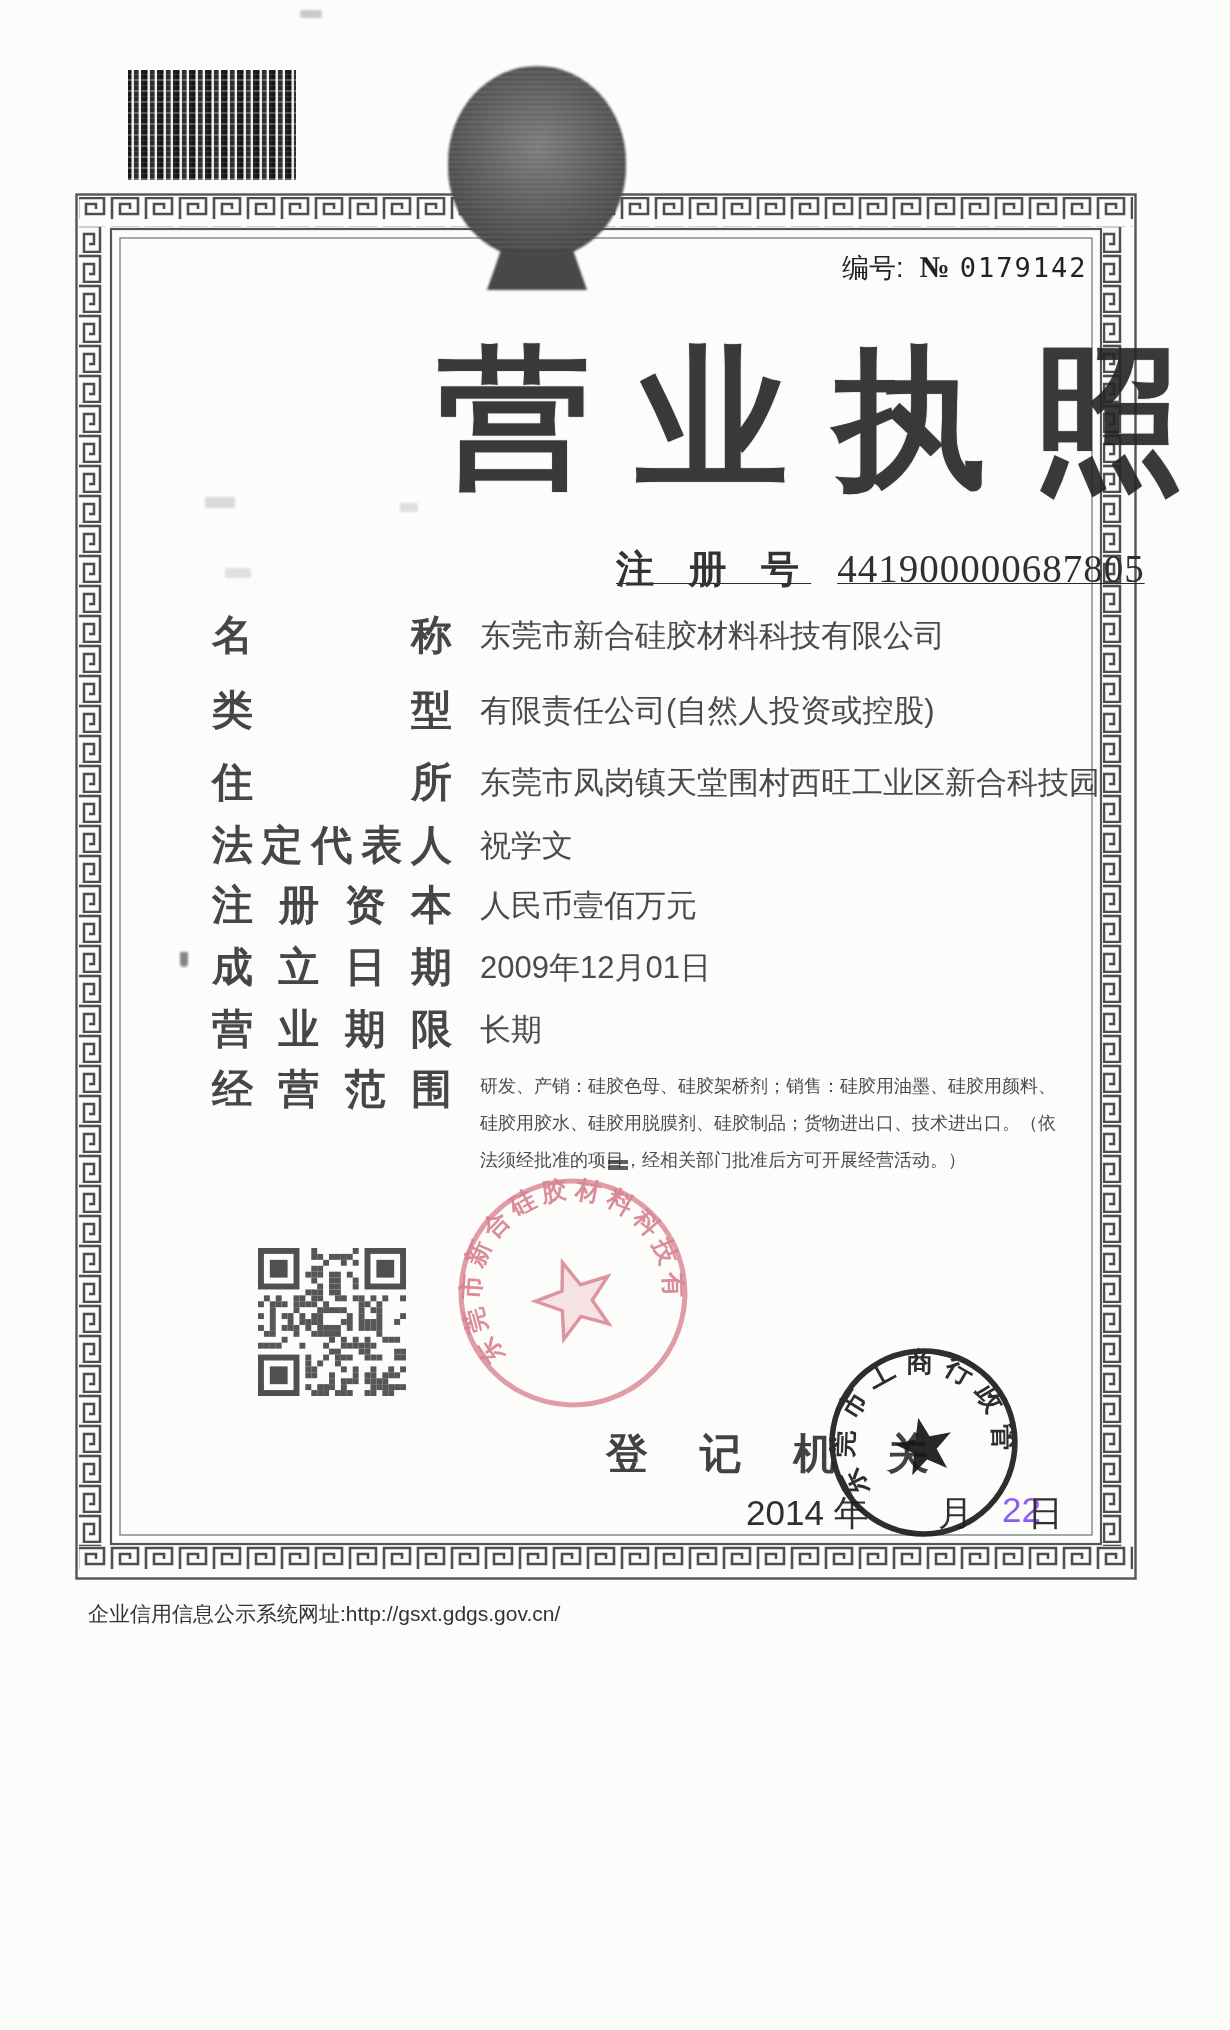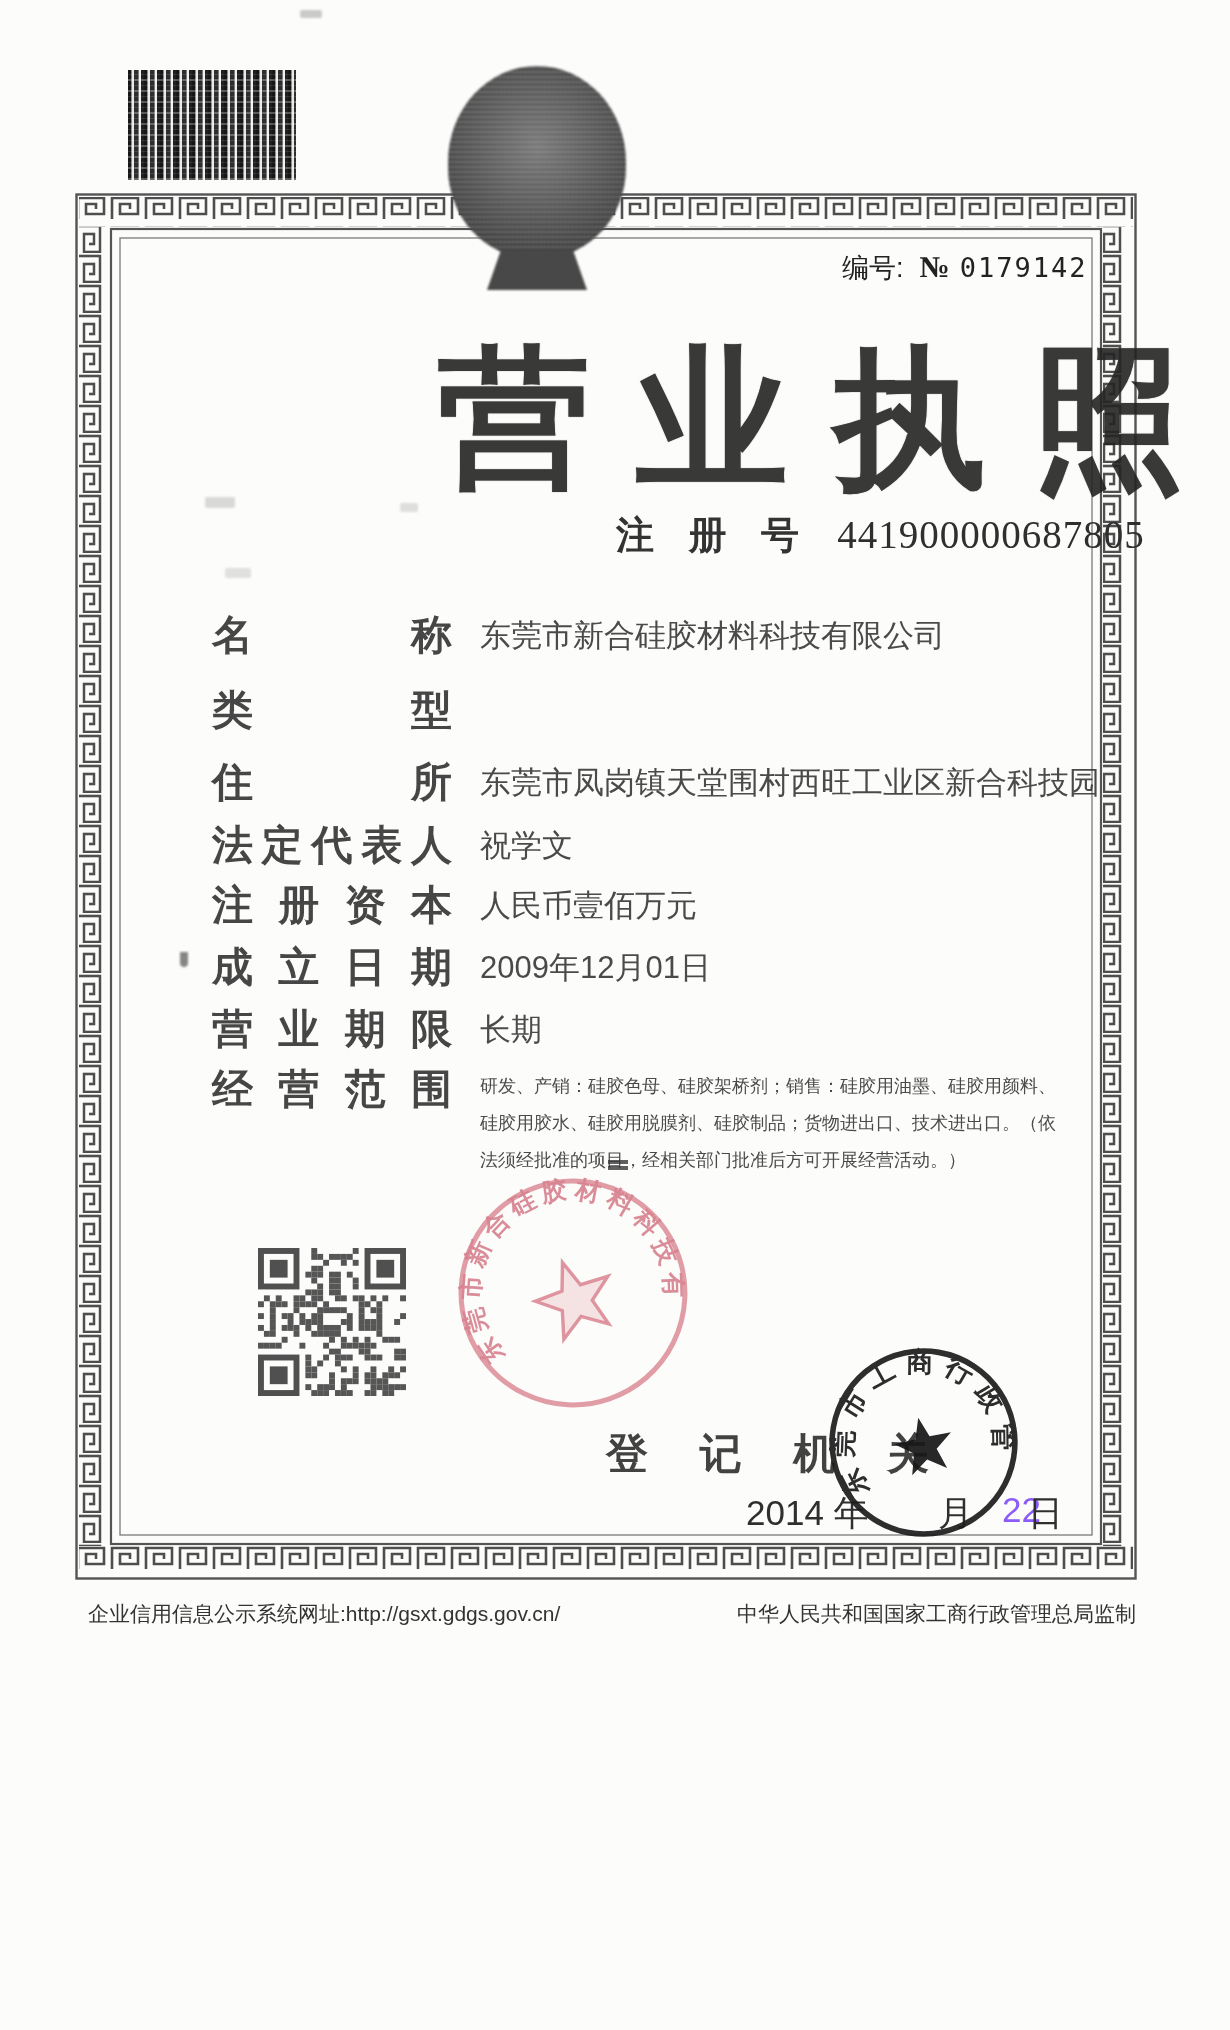--- a/index.html
+++ b/index.html
@@ -35,21 +35,21 @@
   .serial{position:absolute;left:842px;top:250px;font-size:27px;color:#222;z-index:2;white-space:nowrap;}
   .serial .no-sym{font-family:"Liberation Serif",serif;font-weight:bold;font-size:30px;margin:0 10px 0 16px;}
   .serial .digits{font-family:"DejaVu Sans Mono",monospace;letter-spacing:2px;}
   
   .title{
     position:absolute;top:318px;left:46px;right:0;text-align:right;z-index:2;
     font-size:152px;font-weight:900;letter-spacing:46px;color:#242424;opacity:.9;
     text-shadow:0 0 1px #555;
   }
   
-  .regno{position:absolute;left:616px;top:510px;z-index:2;white-space:nowrap;}
+  .regno{position:absolute;left:616px;top:544px;z-index:2;white-space:nowrap;text-decoration:underline;}
   .regno .lbl{font-size:38px;font-weight:600;letter-spacing:12px;color:#333;}
   .regno .num{font-family:"Liberation Serif",serif;font-size:39px;letter-spacing:1px;color:#2f2f2f;margin-left:26px;}
   
   .frow{position:absolute;left:212px;display:flex;z-index:2;}
   .flabel{width:240px;display:flex;justify-content:space-between;font-size:41px;font-weight:600;color:#2e2e2e;opacity:.88;}
   .fvalue{margin-left:28px;font-size:31px;align-self:center;color:#3b3b3b;white-space:nowrap;opacity:.92;}
   .fvalue.scope{white-space:normal;width:578px;font-size:18px;line-height:37px;align-self:flex-start;margin-top:6px;}
   
   .qr{position:absolute;left:258px;top:1248px;z-index:2;opacity:.85;}
   
@@ -119,20 +119,21 @@
         <span>名</span>
         <span>称</span>
       </div>
     <div class="fvalue">东莞市新合硅胶材料科技有限公司</div>
   </div>
   <div class="frow" style="top:683px">
     <div class="flabel">
         <span>类</span>
         <span>型</span>
       </div>
+    <div class="fvalue">有限责任公司(自然人投资或控股)</div>
   </div>
   <div class="frow" style="top:755px">
     <div class="flabel">
         <span>住</span>
         <span>所</span>
       </div>
     <div class="fvalue">东莞市凤岗镇天堂围村西旺工业区新合科技园</div>
   </div>
   <div class="frow" style="top:818px">
     <div class="flabel">
@@ -416,20 +417,19 @@
       <textPath href="#stampArc" startOffset="0">东莞市工商行政管理局</textPath>
     </text>
   </svg>
 
   <span class="date-line d-year"><span>2014</span> <span>年</span></span>
   <span class="date-line d-month">月</span>
   <span class="date-line d-day">22</span>
   <span class="date-line d-daysuf">日</span>
 
   <div class="footer-left">企业信用信息公示系统网址:http://gsxt.gdgs.gov.cn/</div>
-  <div class="footer-right">中华人民共和国国家工商行政管理总局监制</div>
 
   <div class="speck sp1"></div>
   <div class="speck sp2"></div>
   <div class="speck sp3"></div>
   <div class="speck sp4"></div>
   <div class="speck sp5"></div>
 </div>
 
 </body></html>

